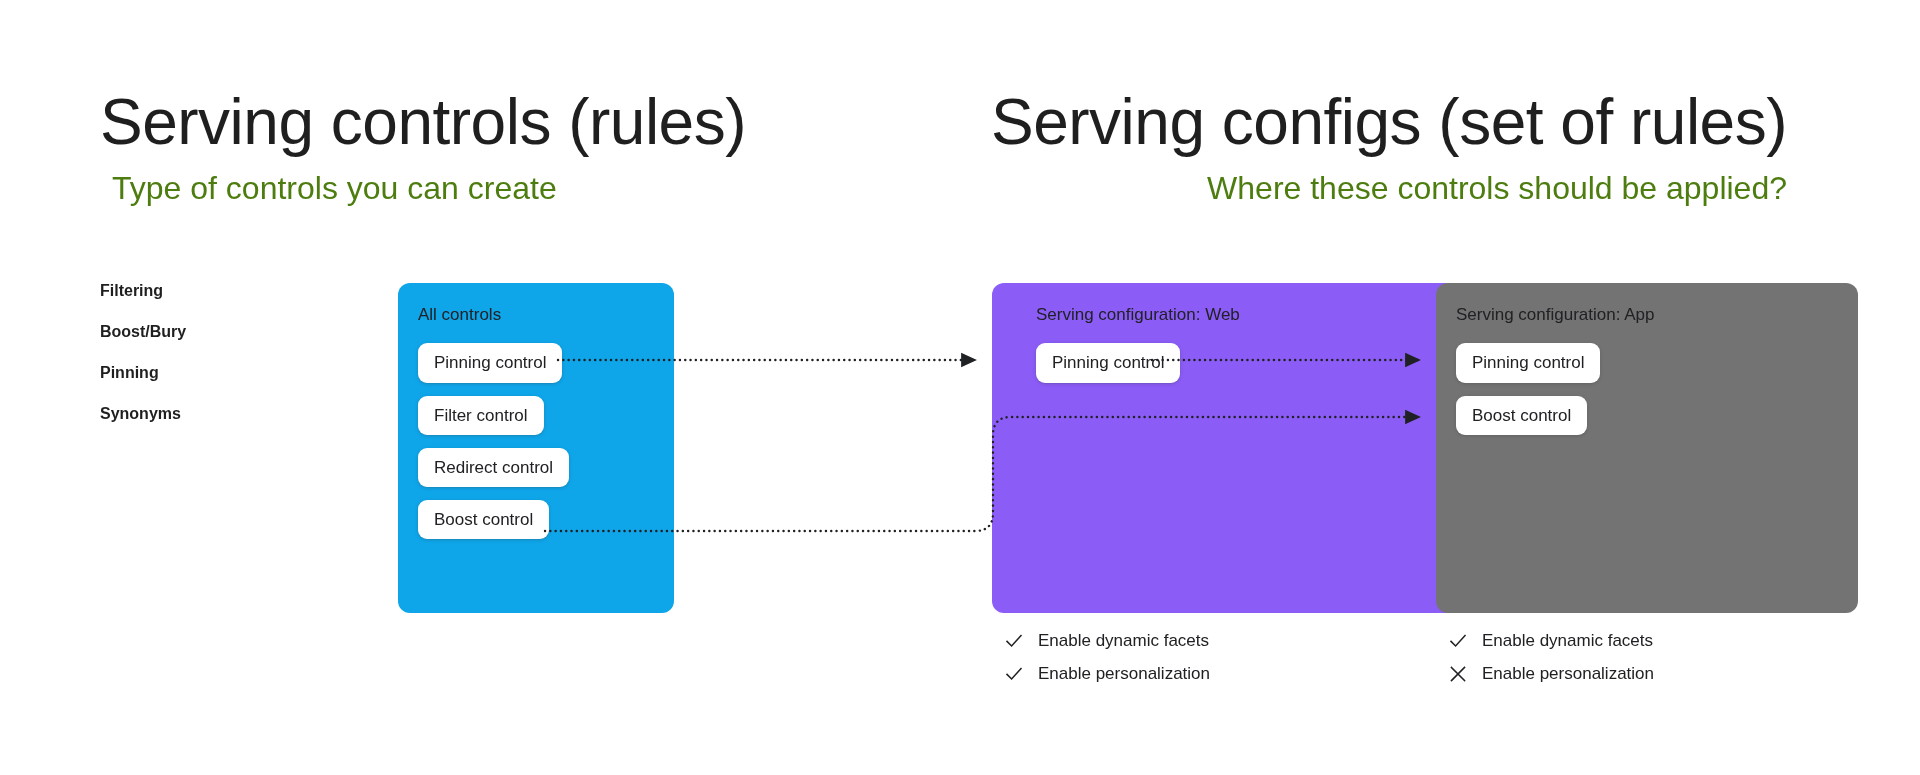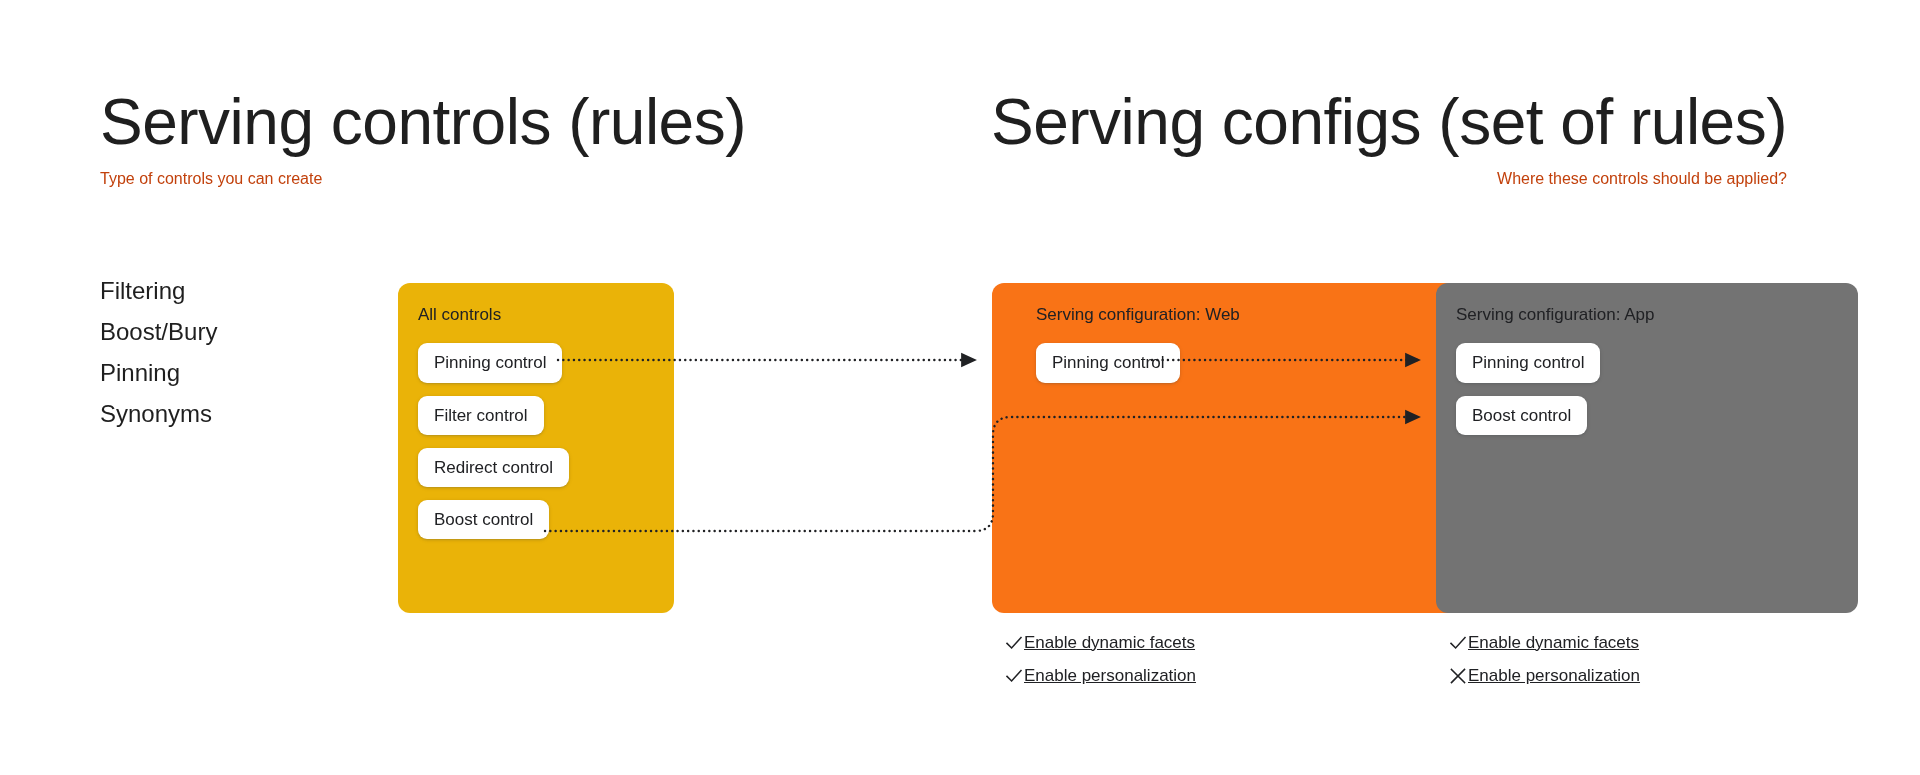--- a/index.html
+++ b/index.html
@@ -28,41 +28,42 @@
   .col-header { position: absolute; }
   .col-header .title {
     font-size: 64px;
     font-weight: 400;
     line-height: 1.08;
     letter-spacing: -0.5px;
     color: #1f1f1f;
     white-space: nowrap;
   }
   .col-header .subtitle {
-    font-size: 16px;
-    font-weight: 400;
-    color: #c2410c;
+    font-size: 32px;
+    font-weight: 400;
+    color: #4d7c0f;
     line-height: 1.2;
     margin-top: 12px;
     white-space: nowrap;
+    margin-left: 12px;
   }
 
   #header-left  { left: 100px; top: 88px; }
   #header-right { left: 991px; top: 88px; text-align: right; }
 
   
   #control-types {
     position: absolute;
     left: 100px;
     top: 270px;
     width: 300px;
   }
   #control-types .ct-item {
-    font-size: 24px;
-    font-weight: 400;
+    font-size: 16px;
+    font-weight: 700;
     color: #1f1f1f;
     line-height: 41px;
     white-space: nowrap;
   }
 
   
   .card {
     position: absolute;
     border-radius: 12px;
     box-sizing: border-box;
@@ -92,28 +93,28 @@
     line-height: 1.25;
     white-space: nowrap;
     box-shadow: 0 1px 2px rgba(60,64,67,0.22), 0 1px 4px rgba(60,64,67,0.10);
   }
 
   #card-all-controls {
     left: 398px;
     top: 283px;
     width: 276px;
     height: 330px;
-    background: #eab308;
+    background: #0ea5e9;
   }
   #card-serving-web {
     left: 992px;
     top: 283px;
     width: 482px;
     height: 330px;
-    background: #f97316;
+    background: #8b5cf6;
     padding-left: 44px;
   }
   #card-serving-app {
     left: 1436px;
     top: 283px;
     width: 422px;
     height: 330px;
     background: #737373;
   }
 
@@ -122,23 +123,22 @@
     position: absolute;
     display: flex;
     flex-direction: column;
     gap: 9px;
   }
   #options-web { left: 1004px; top: 631px; }
   #options-app { left: 1448px; top: 631px; }
 
   .option-row {
     display: flex;
-    align-items: center;
+    gap: 14px;
     height: 24px;
-    text-decoration: underline;
   }
   .option-row .opt-icon {
     width: 20px;
     height: 20px;
     flex: 0 0 20px;
     display: block;
   }
   .option-row .opt-label {
     font-size: 17px;
     font-weight: 400;

